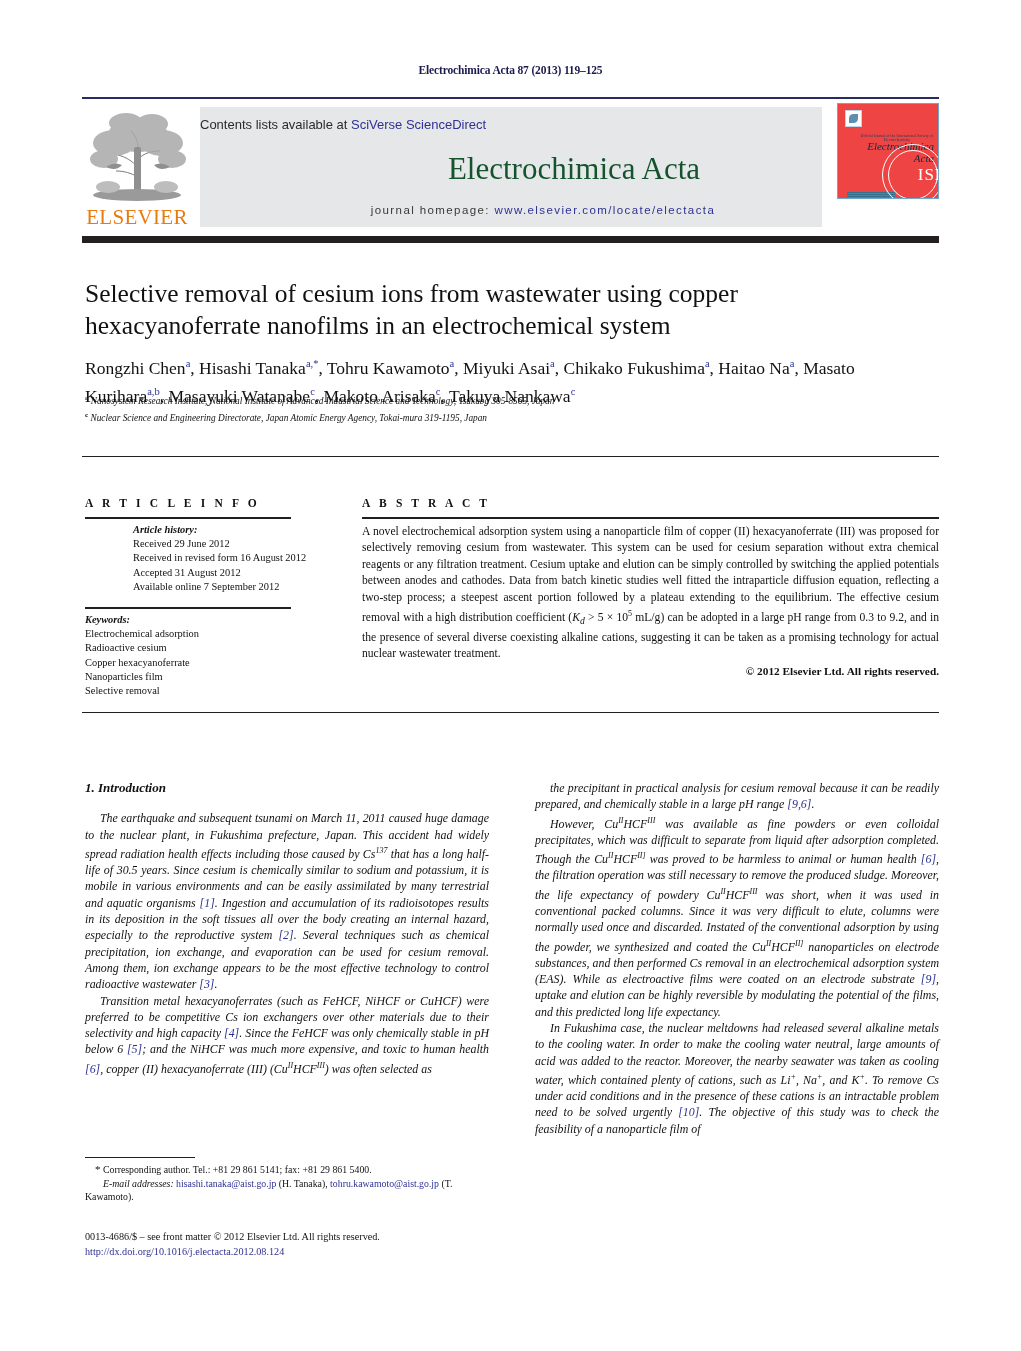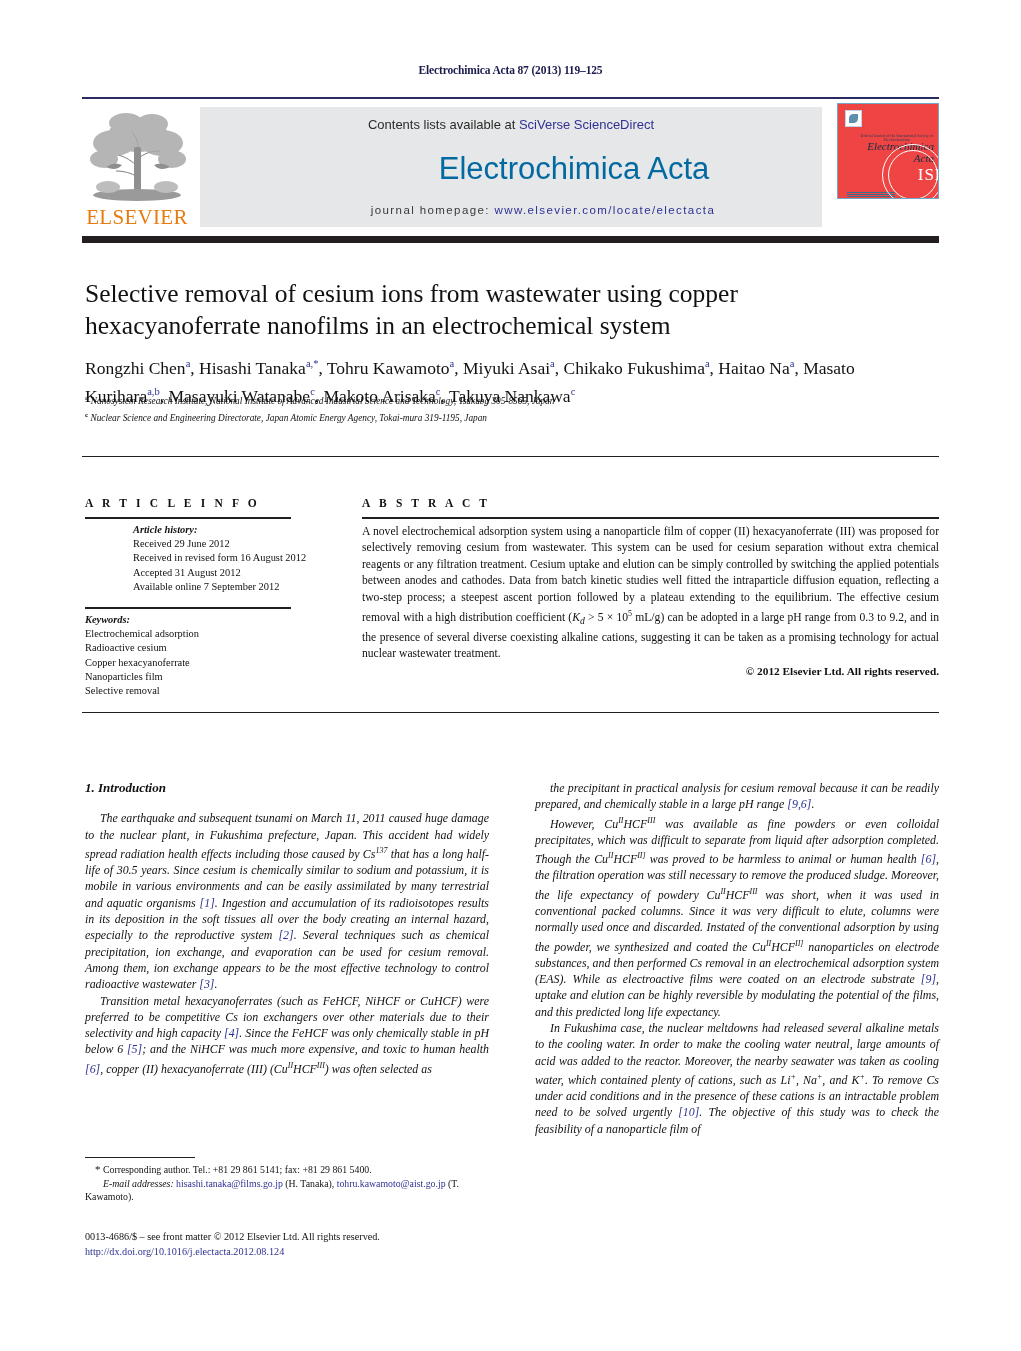--- a/index.html
+++ b/index.html
@@ -71,36 +71,35 @@
   .contents-box {
     position: absolute;
     left: 118px; top: 4px;
     width: 622px; height: 120px;
     background: #e6e7e9;
   }
   .contents-line {
     position: absolute;
     left: 0; top: 10px;
     width: 622px;
-    text-align: center;
     font-family: "Liberation Sans", sans-serif;
     font-size: 13px;
     color: #2b2b2b;
   }
   .contents-line .sd {
     color: #2e3192;
   }
   .journal-name {
     position: absolute;
     left: 0; top: 44px;
     width: 748px;
     text-align: center;
-    font-family: Liberation Sans, sans-serif;
+    font-family: Liberation Serif, serif;
     font-size: 31px;
-    color: #0369a1;
+    color: #14532d;
   }
   .homepage-line {
     position: absolute;
     left: 0; top: 97px;
     width: 622px;
     text-align: center;
     font-family: "Liberation Sans", sans-serif;
     font-size: 11.5px;
     letter-spacing: 1.4px;
     color: #3a3a3a;
@@ -518,21 +517,21 @@
     <div>
         <p>the precipitant in practical analysis for cesium removal because it can be readily prepared, and chemically stable in a large pH range <span class="ref">[9,6]</span>.</p>
         <p>However, Cu<sup>II</sup>HCF<sup>III</sup> was available as fine powders or even colloidal precipitates, which was difficult to separate from liquid after adsorption completed. Though the Cu<sup>II</sup>HCF<sup>II]</sup> was proved to be harmless to animal or human health <span class="ref">[6]</span>, the filtration operation was still necessary to remove the produced sludge. Moreover, the life expectancy of powdery Cu<sup>II</sup>HCF<sup>III</sup> was short, when it was used in conventional packed columns. Since it was very difficult to elute, columns were normally used once and discarded. Instated of the conventional adsorption by using the powder, we synthesized and coated the Cu<sup>II</sup>HCF<sup>II]</sup> nanoparticles on electrode substances, and then performed Cs removal in an electrochemical adsorption system (EAS). While as electroactive films were coated on an electrode substrate <span class="ref">[9]</span>, uptake and elution can be highly reversible by modulating the potential of the films, and this predicted long life expectancy.</p>
         <p>In Fukushima case, the nuclear meltdowns had released several alkaline metals to the cooling water. In order to make the cooling water neutral, large amounts of acid was added to the reactor. Moreover, the nearby seawater was taken as cooling water, which contained plenty of cations, such as Li<sup>+</sup>, Na<sup>+</sup>, and K<sup>+</sup>. To remove Cs under acid conditions and in the presence of these cations is an intractable problem need to be solved urgently <span class="ref">[10]</span>. The objective of this study was to check the feasibility of a nanoparticle film of</p>
       </div>
   </div>
 
   <div class="foot-rule"></div>
   <div class="footnote">
     <div style="text-indent:10px"><span style="font-size:11px">*</span> Corresponding author. Tel.: +81 29 861 5141; fax: +81 29 861 5400.</div>
-    <div style="text-indent:18px"><span class="em">E-mail addresses:</span> <span class="link">hisashi.tanaka@films.go.jp</span> <span>(H. Tanaka)</span>, <span class="link">tohru.kawamoto@aist.go.jp</span> <span>(T. Kawamoto)</span>.</div>
+    <div style="text-indent:18px"><span class="em">E-mail addresses:</span> <span class="link">hisashi.tanaka@aist.go.jp</span> <span>(H. Tanaka)</span>, <span class="link">tohru.kawamoto@aist.go.jp</span> <span>(T. Kawamoto)</span>.</div>
   </div>
 
   <div class="frontmatter">
     <div>0013-4686/$ – see front matter © 2012 Elsevier Ltd. All rights reserved.</div>
     <div class="link">http://dx.doi.org/10.1016/j.electacta.2012.08.124</div>
   </div>
 
 </div>
 
 </body></html>

